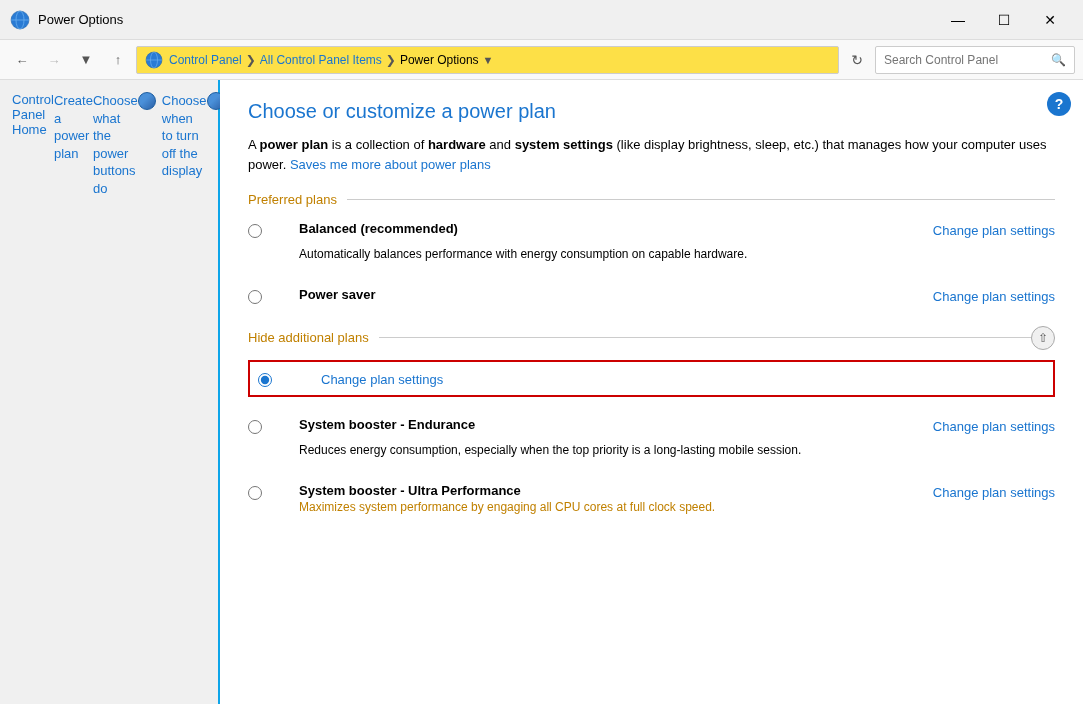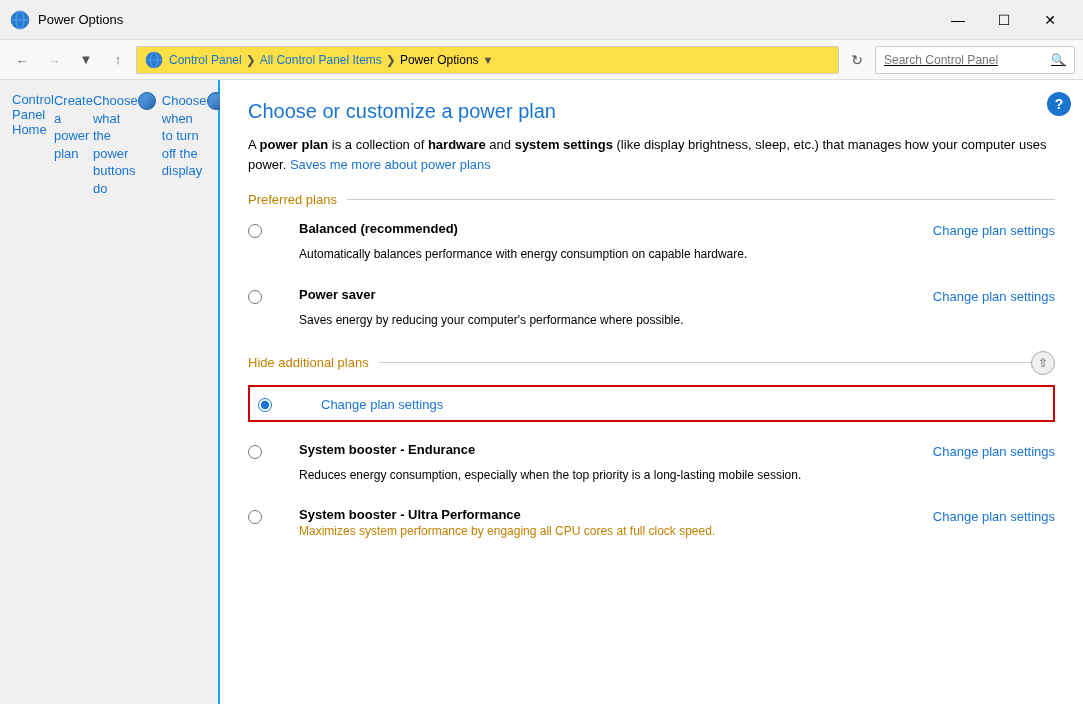--- a/index.html
+++ b/index.html
@@ -48,21 +48,21 @@
     .breadcrumb-link { color: #1a75cf; cursor: pointer; }
     .breadcrumb-current { color: #000; }
     .breadcrumb-arrow { margin-left: 4px; font-size: 11px; color: #555; }
     .refresh-btn {
       width: 28px; height: 28px; border: none; background: transparent;
       cursor: pointer; display: flex; align-items: center; justify-content: center;
       color: #555; font-size: 14px; border-radius: 3px;
     }
     .search-box {
       width: 200px; height: 28px; border: 1px solid #ccc; background: #fff;
-      display: flex; align-items: center; padding: 0 8px; border-radius: 2px; text-decoration: underline;
+      display: flex; align-items: center; padding: 0 8px; border-radius: 2px;
     }
     .search-input {
       border: none; outline: none; background: transparent; font-size: 12px; flex: 1; width: 100%;
     }
     .search-icon { color: #555; font-size: 12px; }
 
     
     .main-container {
       display: flex;
       height: calc(704px - 80px);
@@ -251,21 +251,20 @@
         </div>
         <a class="plan-settings-link">Change plan settings</a>
       </div>
     </div>
 
     <div class="plan-option">
       <div class="plan-row">
         <input type="radio" class="plan-radio" name="powerplan" style="">
         <div class="plan-info">
           <span class="plan-name">Power saver</span>
-          <div class="plan-desc">Saves energy by reducing your computer's performance where possible.</div>
         </div>
         <a class="plan-settings-link">Change plan settings</a>
       </div>
     </div>
 
     <div class="section-header">
       <span class="section-label">Hide additional plans</span>
       <div class="section-line"></div>
       <button class="collapse-btn">⇧</button>
     </div>

